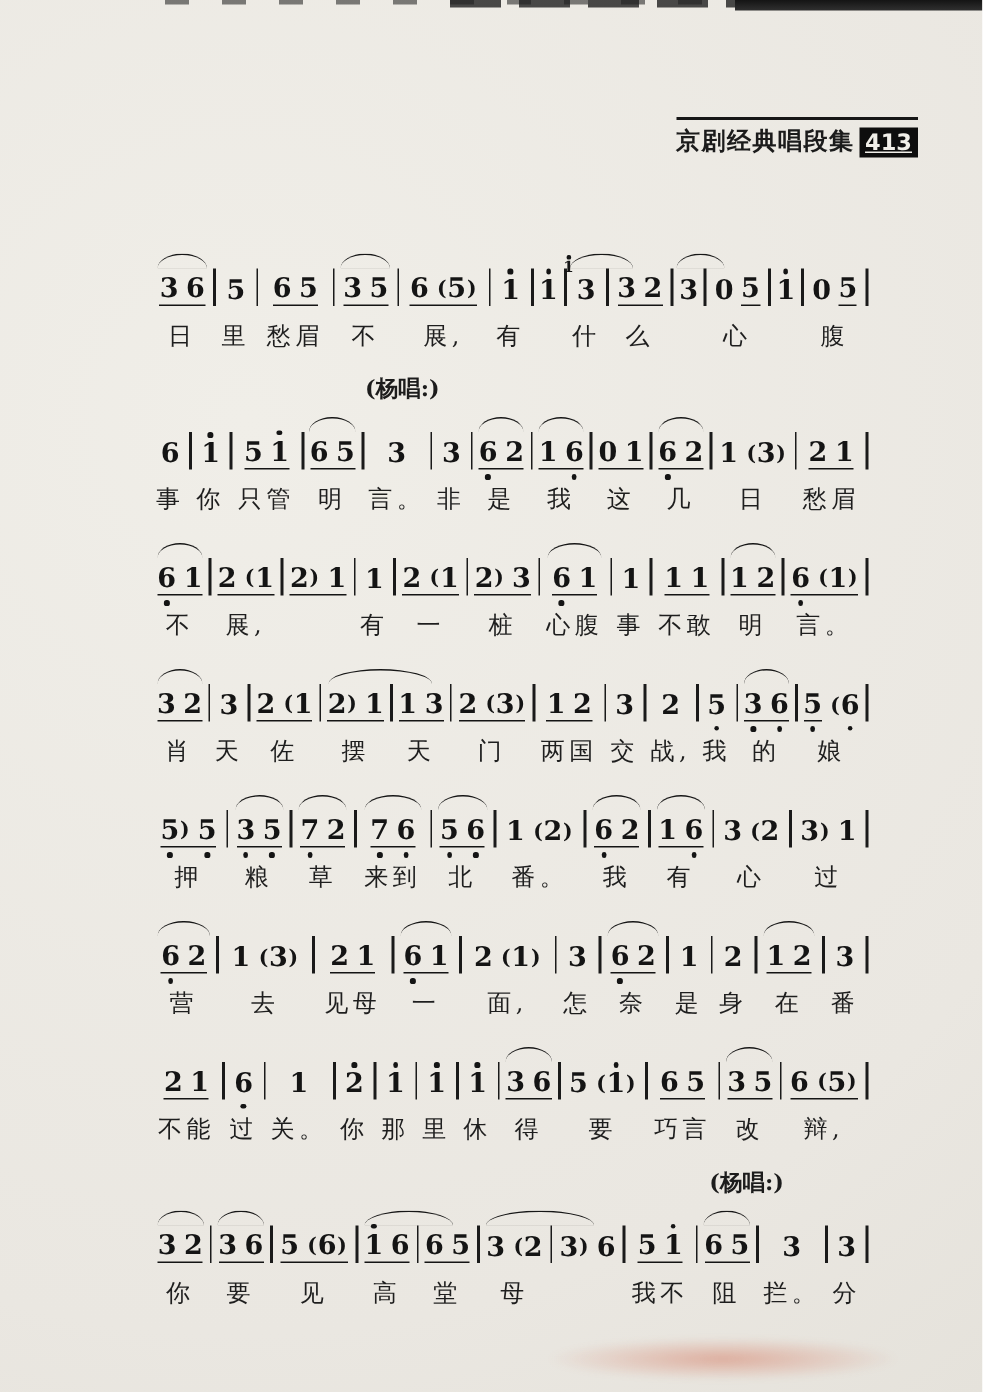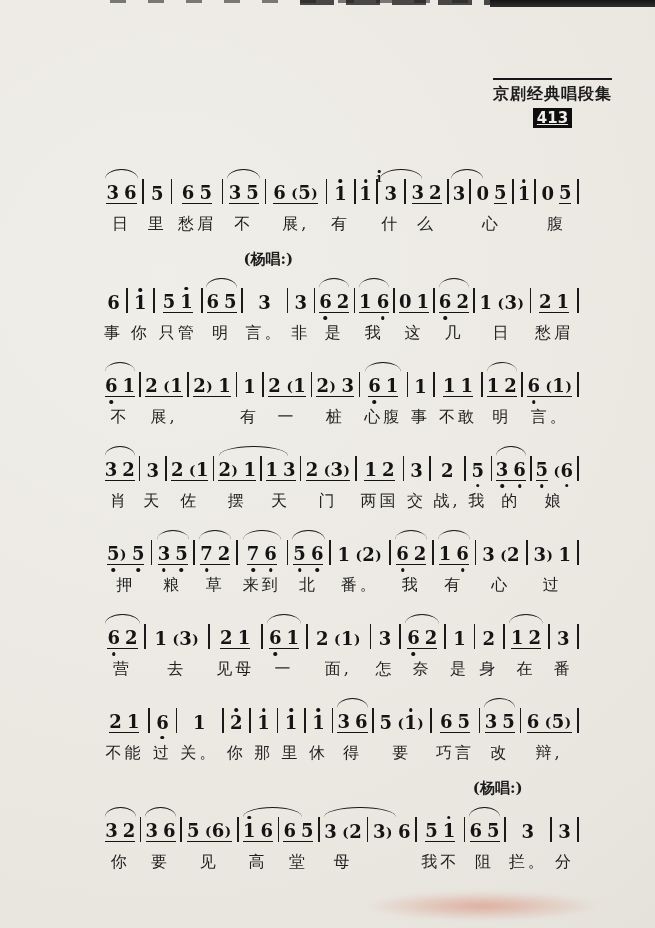--- a/index.html
+++ b/index.html
@@ -10,21 +10,21 @@
   }
   
   .scan-edge{position:absolute;top:0;left:110px;right:160px;height:3px;
     background:repeating-linear-gradient(90deg,rgba(25,25,25,.55) 0 16px,transparent 16px 38px);}
   .scan-edge-mid{position:absolute;top:0;left:300px;width:210px;height:5px;opacity:.8;
     background:repeating-linear-gradient(90deg,#1f1f1f 0 34px,transparent 34px 46px);}
   .scan-edge-heavy{position:absolute;top:0;right:0;width:165px;height:7px;
     background:linear-gradient(180deg,#141414,#303030);}
   
   .header{position:absolute;top:78px;right:43px;display:flex;align-items:center;gap:3px;
-    border-top:2.5px solid #171717;padding-top:4px;flex-direction:column;}
+    border-top:2.5px solid #171717;padding-top:4px;}
   .htitle{font-size:16px;font-weight:bold;color:#1b1b1b;letter-spacing:1px;}
   .hpage{background:#0e0e0e;color:#f1efe9;font-weight:bold;font-size:15px;
     padding:0 4px;line-height:20px;font-family:"DejaVu Sans",sans-serif;text-decoration:underline;}
   
   .score{position:absolute;left:100px;top:166px;width:478px;}
   .system{margin-bottom:13px;position:relative;}
   .annotation-row{position:relative;height:25px;}
   .annotation{position:absolute;top:0;font-size:15px;font-weight:bold;color:#1c1c1c;white-space:nowrap;}
   .staff{display:flex;align-items:stretch;}
   .measure{display:flex;flex-direction:column;align-items:center;position:relative;

